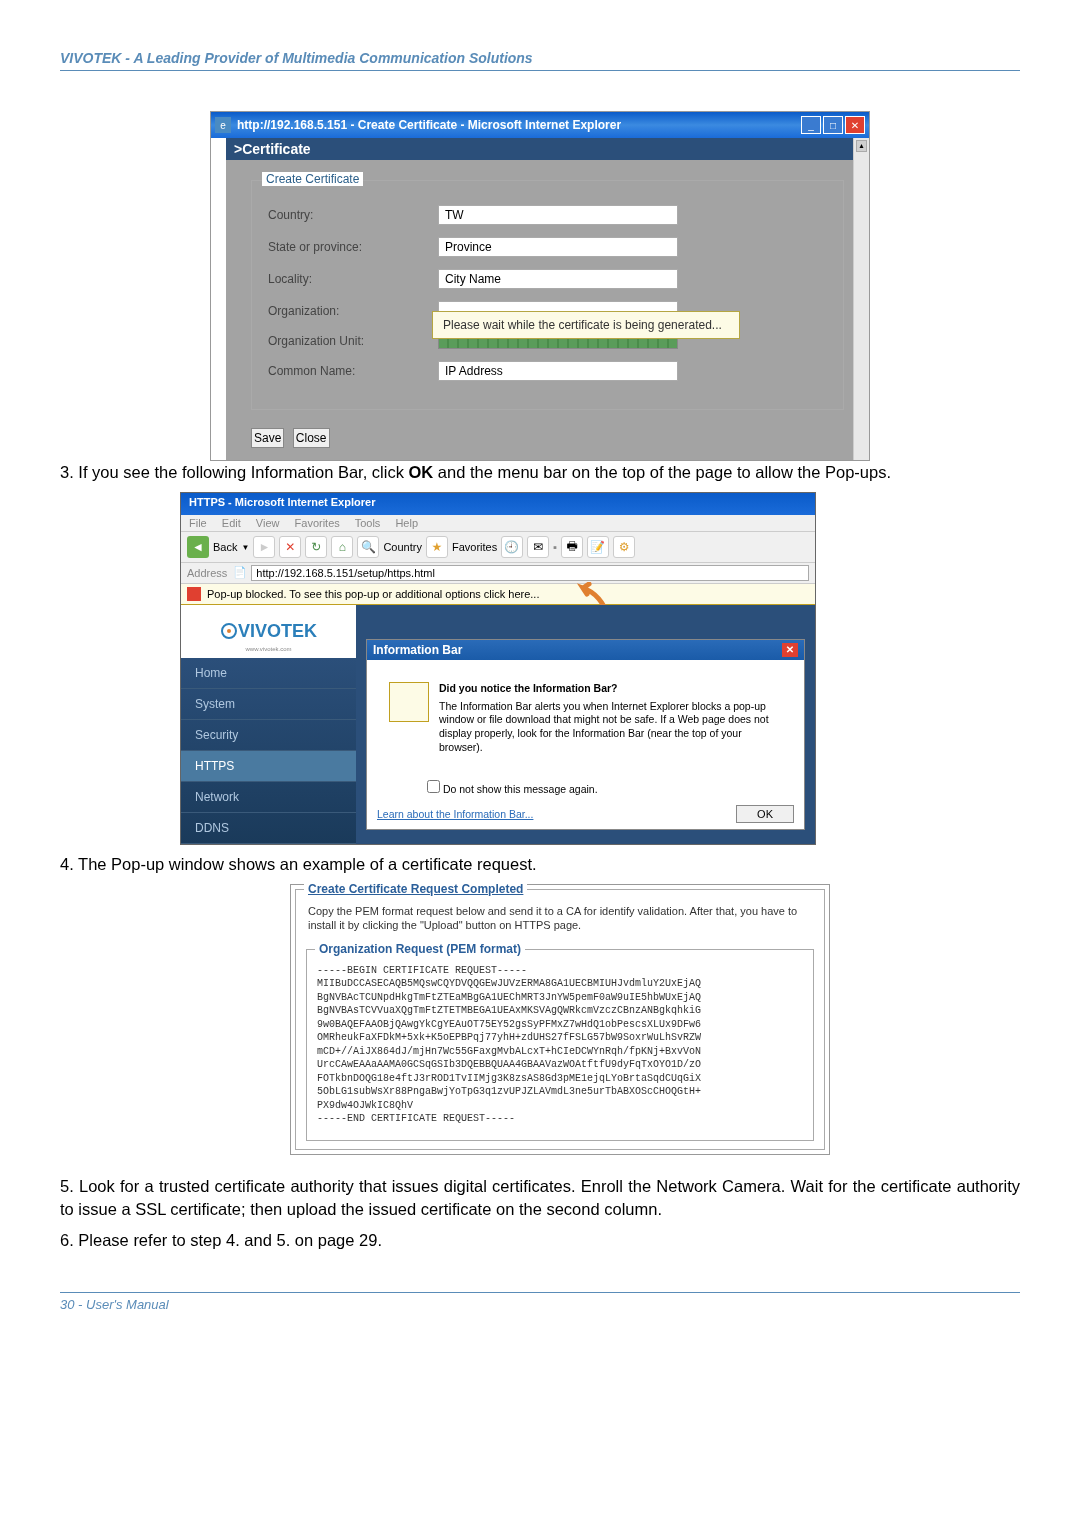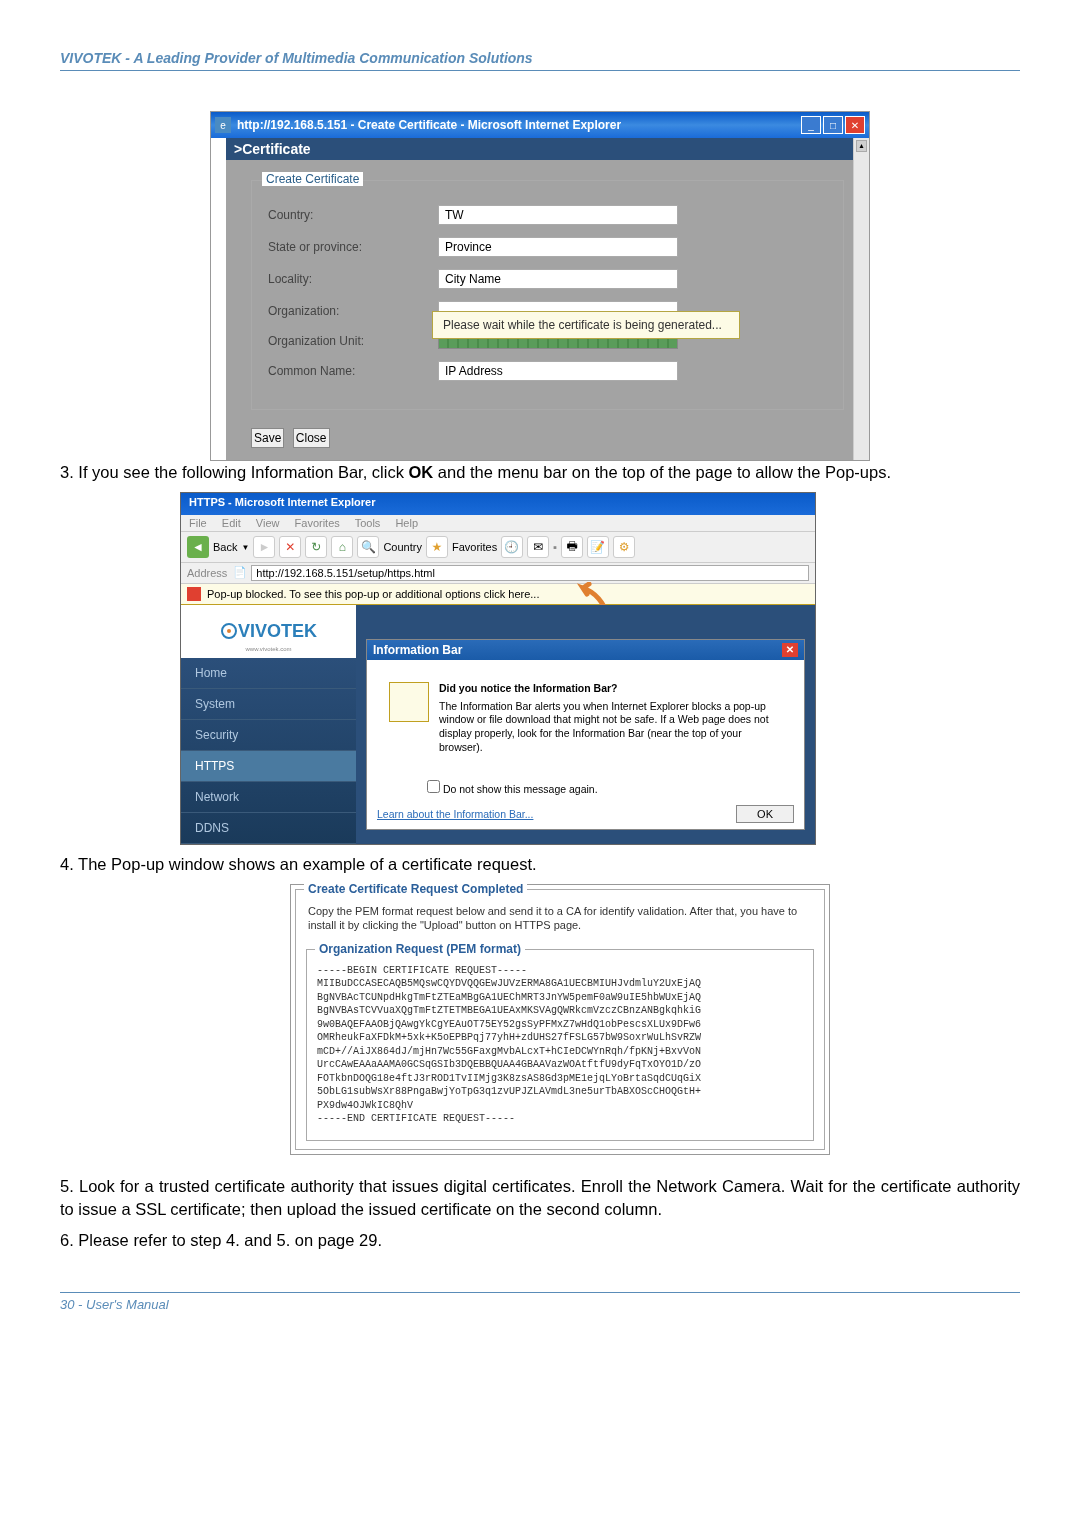--- a/index.html
+++ b/index.html
@@ -64,21 +64,21 @@
     .info-text { font-size: 10.5px; line-height: 1.3; }
     .info-text b { font-weight: bold; display: block; margin-bottom: 4px; }
     .info-checkbox { padding: 4px 10px 4px 60px; font-size: 10.5px; }
     .info-footer { padding: 6px 10px; display: flex; justify-content: space-between; align-items: center; }
     .info-link { color: #2a6bb8; text-decoration: underline; font-size: 10.5px; }
     .info-ok { border: 1px solid #888; background: #f0f0f0; padding: 2px 20px; font-size: 11px; cursor: pointer; }
     
     
     .cert-request { width: 540px; margin: 4px 0 20px 230px; border: 1px solid #999; background: #fff; padding: 0; }
     .cert-req-fieldset { border: 1px solid #aaa; margin: 4px; padding: 8px 10px; position: relative; }
-    .cert-req-legend { position: absolute; top: -8px; left: 8px; background: #fff; padding: 0 4px; color: #2b5f9a; font-size: 12px; font-weight: bold; }
+    .cert-req-legend { position: absolute; top: -8px; left: 8px; background: #fff; padding: 0 4px; color: #2b5f9a; font-size: 12px; font-weight: bold; text-decoration: underline; }
     .cert-req-text { font-size: 11px; color: #333; padding: 6px 2px 10px; line-height: 1.3; }
     .pem-fieldset { border: 1px solid #aaa; padding: 10px; position: relative; margin-top: 6px; }
     .pem-legend { position: absolute; top: -8px; left: 8px; background: #fff; padding: 0 4px; color: #2b5f9a; font-size: 12px; font-weight: bold; }
     .pem-text { font-family: 'Courier New', monospace; font-size: 10px; line-height: 1.35; color: #333; white-space: pre; padding: 4px 0; }
     
     .footer { margin-top: 40px; color: #5a8cb8; font-style: italic; font-size: 13px; border-top: 1px solid #5a8cb8; padding-top: 4px; }
   </style>
 </head>
 <body>
 

